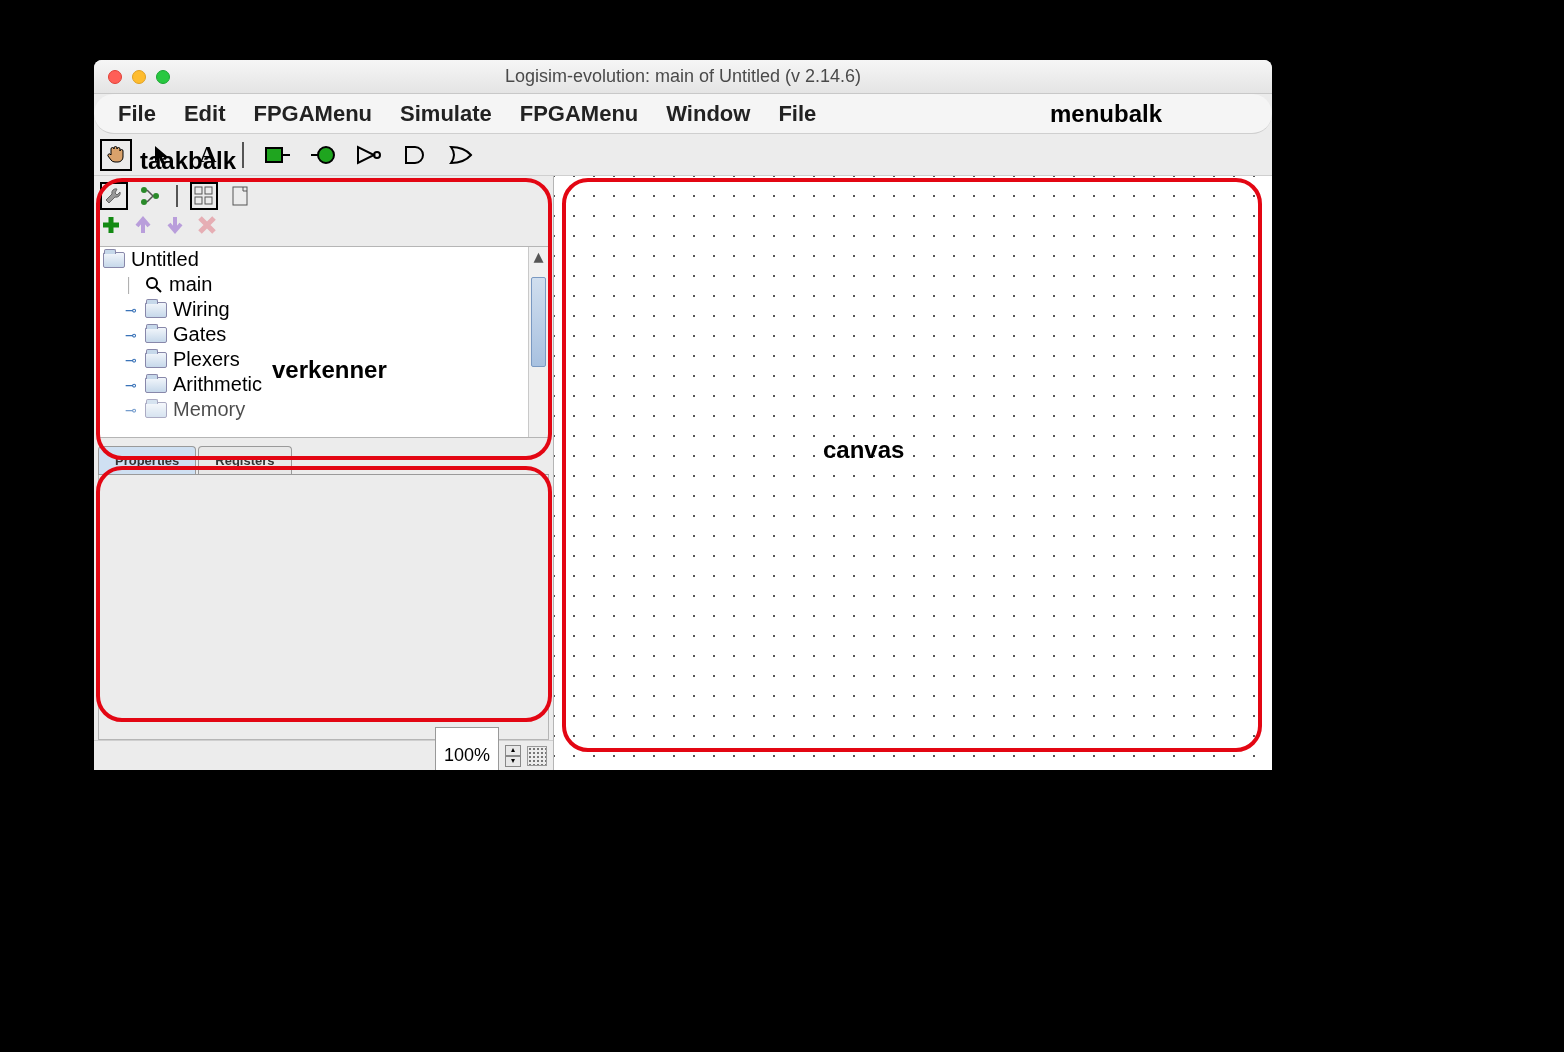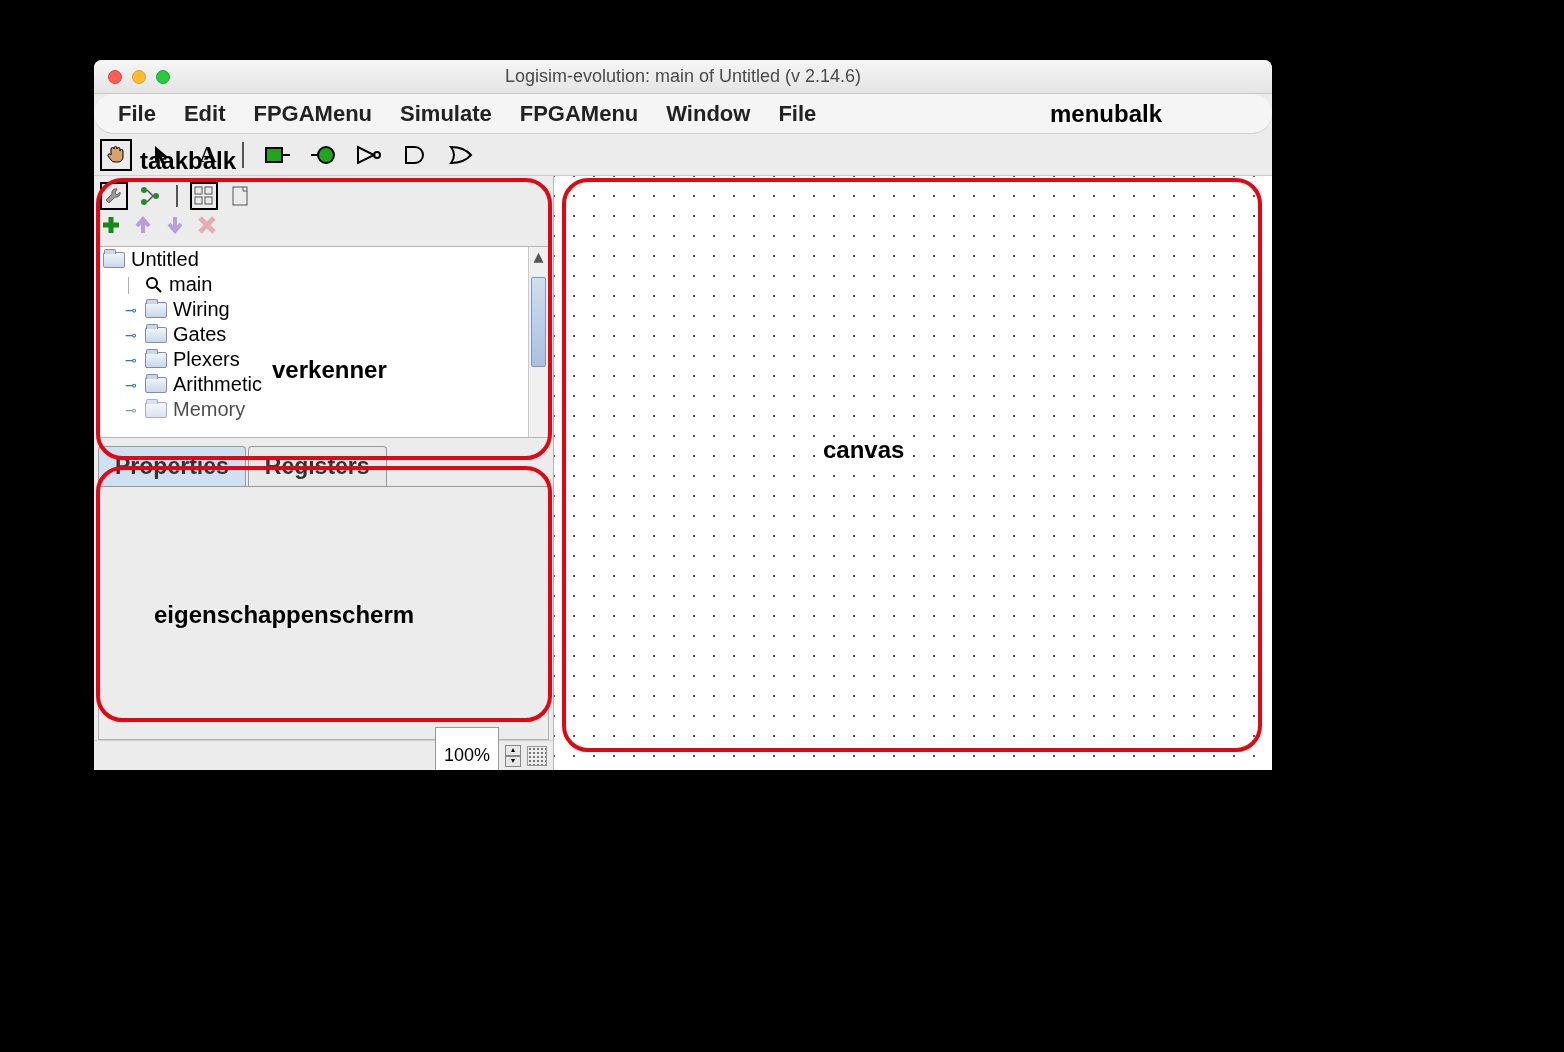--- a/index.html
+++ b/index.html
@@ -198,21 +198,21 @@
     display: inline-flex;
     align-items: center;
     justify-content: center;
   }
   .tree-label {}
 
   .tabs {
     display: flex;
     margin: 8px 4px 0 4px;
     border-bottom: 1px solid #9a9a9a;
-    font-size: 23px;
+    font-size: 13px;
     font-weight: 700;
     color: #333;
     align-items: center;
   }
   .tab {
     padding: 6px 16px;
     border: 1px solid #9a9a9a;
     border-bottom: none;
     background: #e8e8e8;
     margin-right: 2px;
@@ -477,18 +477,17 @@
         <div class="grid-toggle"></div>
       </div>
     </div>
 
     <div class="canvas"></div>
 
     <div class="anno" style="left:2px; top:2px; width:456px; height:282px;"></div>
     <div class="anno-label" style="left:178px; top:180px;">verkenner</div>
 
     <div class="anno" style="left:2px; top:290px; width:456px; height:256px;"></div>
-    <div class="anno-label" style="left:60px; top:425px;">eigenschappenscherm</div>
 
     <div class="anno" style="left:468px; top:2px; width:700px; height:574px;"></div>
     <div class="anno-label" style="left:729px; top:260px;">canvas</div>
   </div>
 </div>
 
 </body></html>

